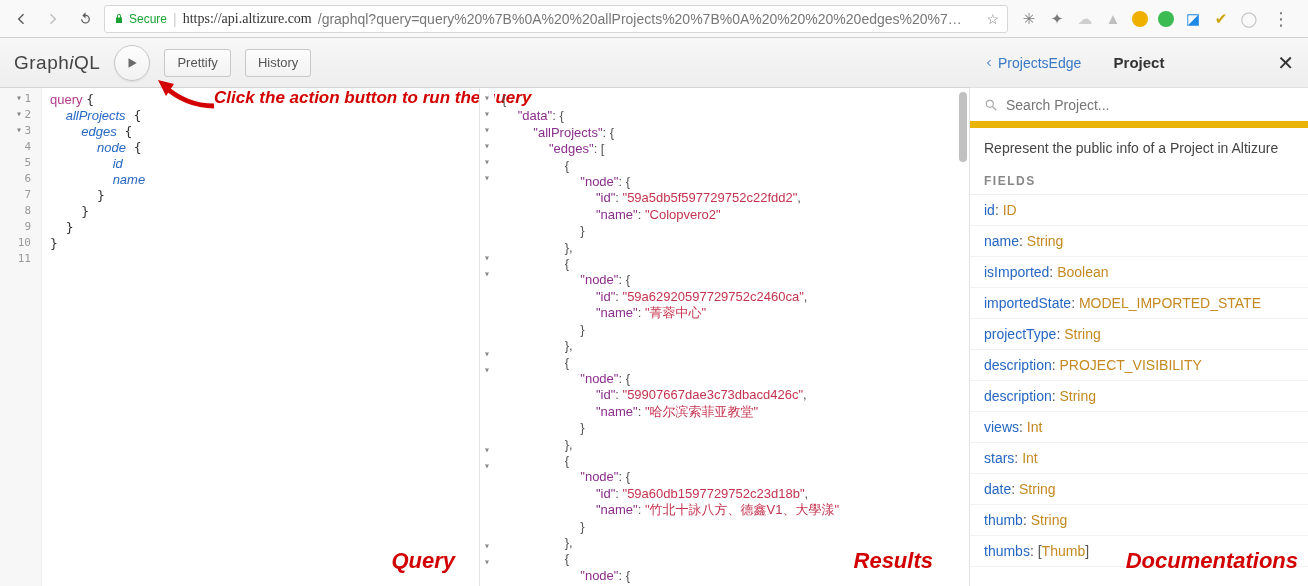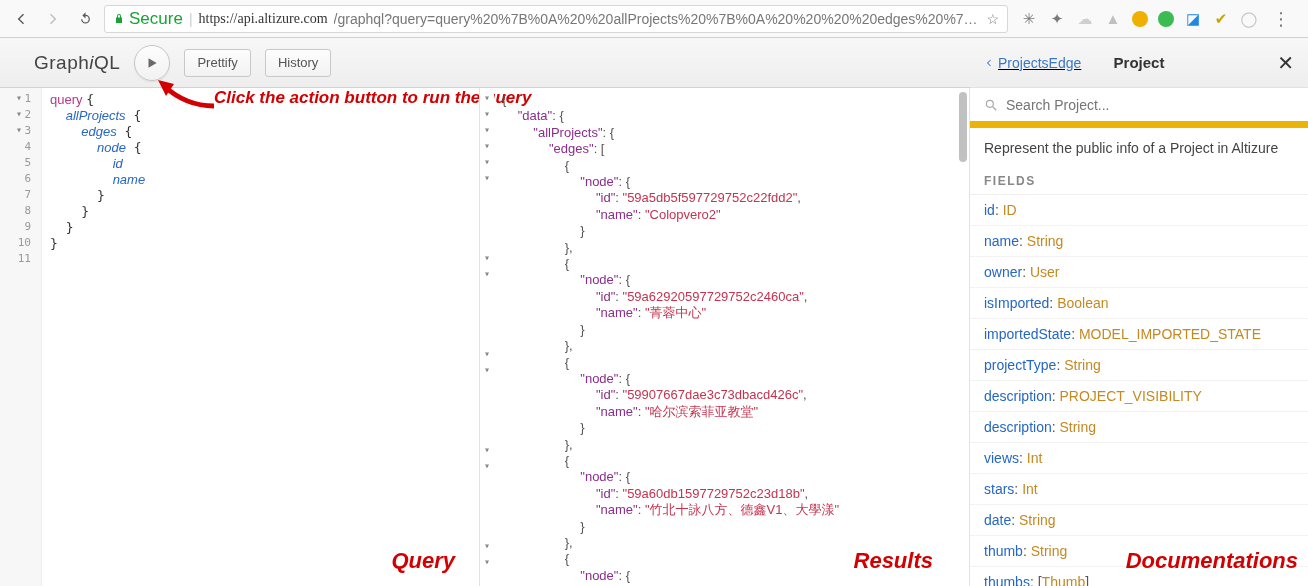--- a/index.html
+++ b/index.html
@@ -3,32 +3,32 @@
 <meta charset="utf-8">
 <style>
 * { margin: 0; padding: 0; box-sizing: border-box; font-family: -apple-system, BlinkMacSystemFont, "Segoe UI", Helvetica, Arial, sans-serif; }
 body { width: 1308px; height: 586px; overflow: hidden; background: #fff; }
 
 
 .browser-bar { height: 38px; display: flex; align-items: center; padding: 0 8px; border-bottom: 1px solid #d0d0d0; background: #f9f9f9; gap: 6px; }
 .nav-btn { width: 26px; height: 26px; display: flex; align-items: center; justify-content: center; color: #5a5a5a; cursor: pointer; }
 .nav-btn.disabled { color: #bfbfbf; }
 .url-bar { flex: 1; height: 28px; border: 1px solid #d7d7d7; border-radius: 3px; display: flex; align-items: center; padding: 0 8px; font-size: 14px; color: #333; background: #fff; gap: 6px; }
-.url-bar .secure { color: #18a334; display: flex; align-items: center; gap: 4px; font-size: 17px; }
+.url-bar .secure { color: #18a334; display: flex; align-items: center; gap: 4px; font-size: 12px; }
 .url-bar .host { color: #333; font-family: Liberation Serif, serif; }
 .url-bar .path { color: #777; white-space: nowrap; overflow: hidden; text-overflow: ellipsis; flex: 1; }
 .url-bar .star { color: #777; }
 .ext-icons { display: flex; align-items: center; gap: 10px; padding: 0 6px; }
 .ext-icon { width: 18px; height: 18px; font-size: 15px; color: #7a7a7a; display:flex; align-items:center; justify-content:center; }
 .ext-dot { width: 16px; height: 16px; border-radius: 50%; }
 .menu-dots { color: #777; font-size: 18px; padding: 0 4px; }
 
 
 .toolbar { height: 50px; background: linear-gradient(#f7f7f7,#eeeeee); border-bottom: 1px solid #d3d3d3; display: flex; align-items: center; padding: 0 14px; gap: 14px; position: relative; }
-.logo { font-size: 19px; letter-spacing: 0.5px; color: #444; margin-left: 20px; }
+.logo { font-size: 19px; letter-spacing: 0.5px; color: #444; }
 .logo i { font-style: italic; }
 .run-btn { width: 36px; height: 36px; border-radius: 50%; border: 1px solid #c6c6c6; background: linear-gradient(#fdfdfd,#f2f2f2); display: flex; align-items: center; justify-content: center; cursor: pointer; box-shadow: 0 1px 2px rgba(0,0,0,0.08); }
 .run-btn svg { fill: #6b6b6b; }
 .tool-btn { height: 28px; padding: 0 12px; border: 1px solid #c8c8c8; border-radius: 3px; background: linear-gradient(#fdfdfd,#f2f2f2); font-size: 13px; color: #555; cursor: pointer; }
 .annot-arrow { position: absolute; left: 156px; top: 40px; color: #d20000; font-weight: 900; }
 .annot-text { position: absolute; left: 214px; top: 50px; color: #d20000; font-weight: 800; font-size: 17px; font-style: italic; }
 
 
 .main { position: absolute; top: 88px; left: 0; right: 0; bottom: 0; display: flex; }
 .panel { position: relative; }
@@ -46,21 +46,21 @@
 .json { flex: 1; padding: 4px 8px; font-family: Menlo, Consolas, monospace; font-size: 13px; line-height: 16.4px; white-space: pre; color: #333; overflow: hidden; }
 .jk { color: #8b2e8b; }
 .jb { color: #555; }
 .js { color: #c4334f; }
 
 .scroll-track { position: absolute; right: 2px; top: 0; bottom: 0; width: 8px; background: transparent; }
 .scroll-thumb { position: absolute; right: 0; width: 8px; height: 70px; background: #c1c1c1; border-radius: 4px; top: 4px; }
 
 
 .docs-panel { width: 338px; display: flex; flex-direction: column; }
-.docs-head { height: 50px; border-bottom: 1px solid #e2e2e2; display: flex; align-items: center; padding: 0 14px; position: relative; margin-top: -50px; background: linear-gradient(#f7f7f7,#eeeeee); text-decoration: underline; }
+.docs-head { height: 50px; border-bottom: 1px solid #e2e2e2; display: flex; align-items: center; padding: 0 14px; position: relative; margin-top: -50px; background: linear-gradient(#f7f7f7,#eeeeee); }
 .docs-head .back { color: #3a78c4; font-size: 14px; cursor: pointer; display: flex; align-items: center; gap: 4px; }
 .docs-head .title { position: absolute; left: 0; right: 0; text-align: center; font-size: 15px; font-weight: 700; color: #333; }
 .docs-head .close { position: absolute; right: 14px; font-size: 20px; color: #333; cursor: pointer; }
 .docs-search { height: 40px; border-bottom: 7px solid #eab308; display: flex; align-items: center; padding: 0 14px; gap: 8px; color: #999; }
 .docs-search input { border: none; outline: none; font-size: 14px; flex: 1; color: #555; }
 .docs-desc { padding: 12px 14px; font-size: 14px; color: #444; }
 .docs-fields-h { padding: 6px 14px; font-size: 12px; letter-spacing: 1.5px; color: #888; font-weight: 600; border-bottom: 1px solid #eee; }
 .docs-list { overflow-y: auto; flex: 1; }
 .docs-field { padding: 7px 14px; font-size: 14px; border-bottom: 1px solid #f2f2f2; }
 .docs-field .fn { color: #2667c3; }
@@ -258,21 +258,20 @@
           <circle cx="10" cy="10" r="6" stroke="#aaa" stroke-width="2" fill="none"></circle>
           <line x1="15" y1="15" x2="21" y2="21" stroke="#aaa" stroke-width="2"></line>
         </svg>
       <input type="text" placeholder="Search Project..." style="">
     </div>
     <div class="docs-desc">Represent the public info of a Project in Altizure</div>
     <div class="docs-fields-h">FIELDS</div>
     <div class="docs-list" id="docs-list">
         <div class="docs-field"><span class="fn">id</span><span class="col">: </span><span class="ft">ID</span></div>
         <div class="docs-field"><span class="fn">name</span><span class="col">: </span><span class="ft">String</span></div>
-        <div class="docs-field"><span class="fn">owner</span><span class="col">: </span><span class="ft">User</span></div>
         <div class="docs-field"><span class="fn">isImported</span><span class="col">: </span><span class="ft">Boolean</span></div>
         <div class="docs-field"><span class="fn">importedState</span><span class="col">: </span><span class="ft">MODEL_IMPORTED_STATE</span></div>
         <div class="docs-field"><span class="fn">projectType</span><span class="col">: </span><span class="ft">String</span></div>
         <div class="docs-field"><span class="fn">description</span><span class="col">: </span><span class="ft">PROJECT_VISIBILITY</span></div>
         <div class="docs-field"><span class="fn">description</span><span class="col">: </span><span class="ft">String</span></div>
         <div class="docs-field"><span class="fn">views</span><span class="col">: </span><span class="ft">Int</span></div>
         <div class="docs-field"><span class="fn">stars</span><span class="col">: </span><span class="ft">Int</span></div>
         <div class="docs-field"><span class="fn">date</span><span class="col">: </span><span class="ft">String</span></div>
         <div class="docs-field"><span class="fn">thumb</span><span class="col">: </span><span class="ft">String</span></div>
         <div class="docs-field"><span class="fn">thumbs</span><span class="col">: [</span><span class="ft">Thumb</span><span class="col">]</span></div>

